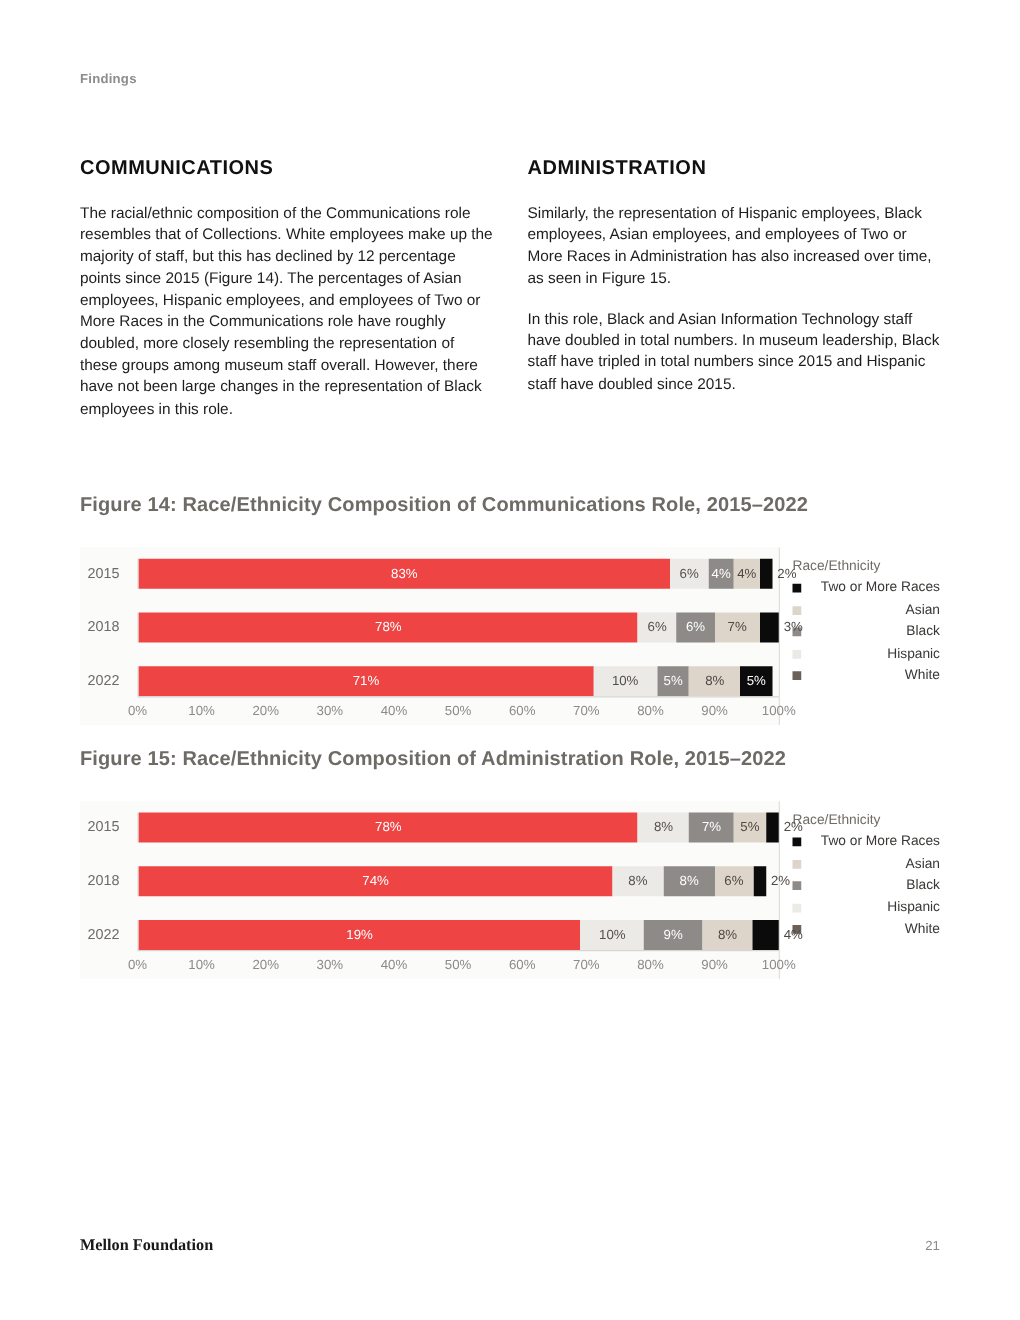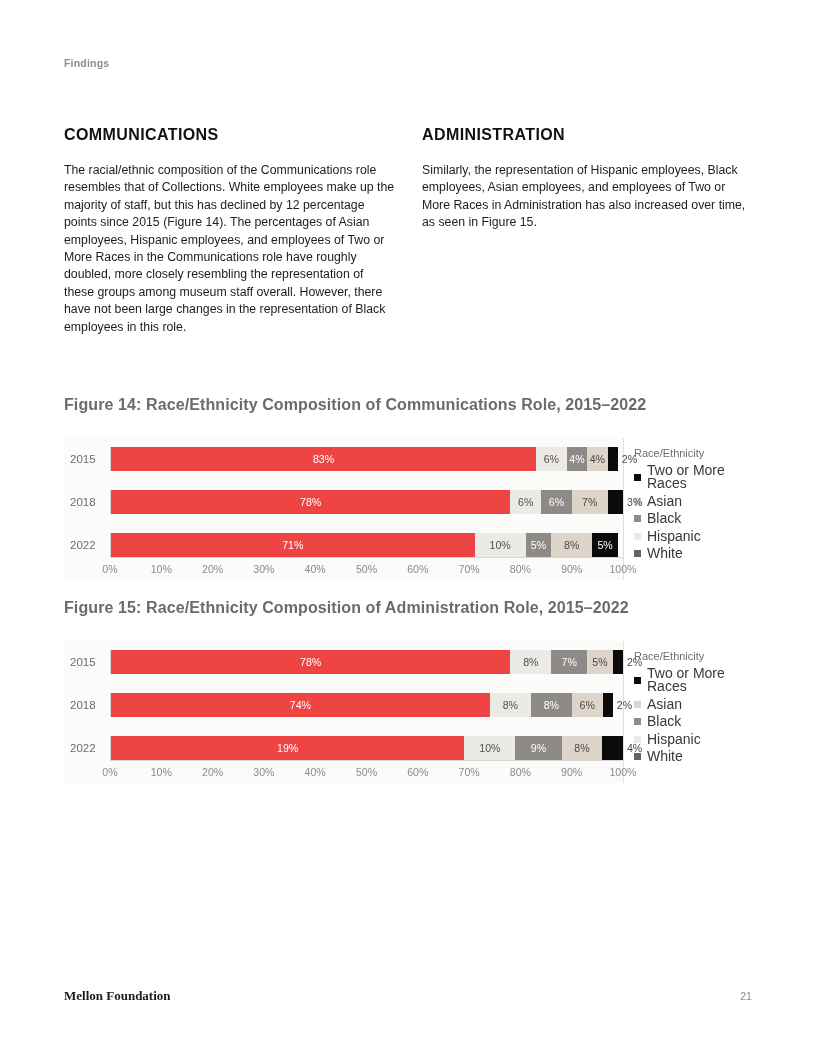--- a/index.html
+++ b/index.html
@@ -158,24 +158,25 @@
     background: #ffffff;
   }
   .legend-title {
     font-size: 11px;
     color: #6f6b67;
     margin-bottom: 5px;
   }
   .legend-item {
     display: flex;
     align-items: center;
-    font-size: 14px;
+    font-size: 11px;
     color: #3a3734;
     margin-bottom: 4.5px;
     line-height: 13px;
+    justify-content: space-between;
   }
   .swatch {
     width: 7px;
     height: 7px;
     margin-right: 6px;
     flex: 0 0 7px;
   }
 
   
   .footer {
@@ -212,20 +213,21 @@
   <div class="running-head">Findings</div>
 
   <div class="col col-left">
     <h2 class="col-head">COMMUNICATIONS</h2>
     <p>The racial/ethnic composition of the Communications role resembles that of Collections. White employees make up the majority of staff, but this has declined by 12 percentage points since 2015 (Figure 14). The percentages of Asian employees, Hispanic employees, and employees of Two or More Races in the Communications role have roughly doubled, more closely resembling the representation of these groups among museum staff overall. However, there have not been large changes in the representation of Black employees in this role.</p>
   </div>
 
   <div class="col col-right">
     <h2 class="col-head">ADMINISTRATION</h2>
     <p>Similarly, the representation of Hispanic employees, Black employees, Asian employees, and employees of Two or More Races in Administration has also increased over time, as seen in Figure 15.</p>
+    <p>In this role, Black and Asian Information Technology staff have doubled in total numbers. In museum leadership, Black staff have tripled in total numbers since 2015 and Hispanic staff have doubled since 2015.</p>
   </div>
 
   <div class="figure fig-14">
     <div class="fig-title">Figure 14: Race/Ethnicity Composition of Communications Role, 2015–2022</div>
     <div class="chart">
       <div class="plot-wrap">
         <div class="rows">
             <div class="row">
               <div class="row-label">2015</div>
               <div class="bar-area">

